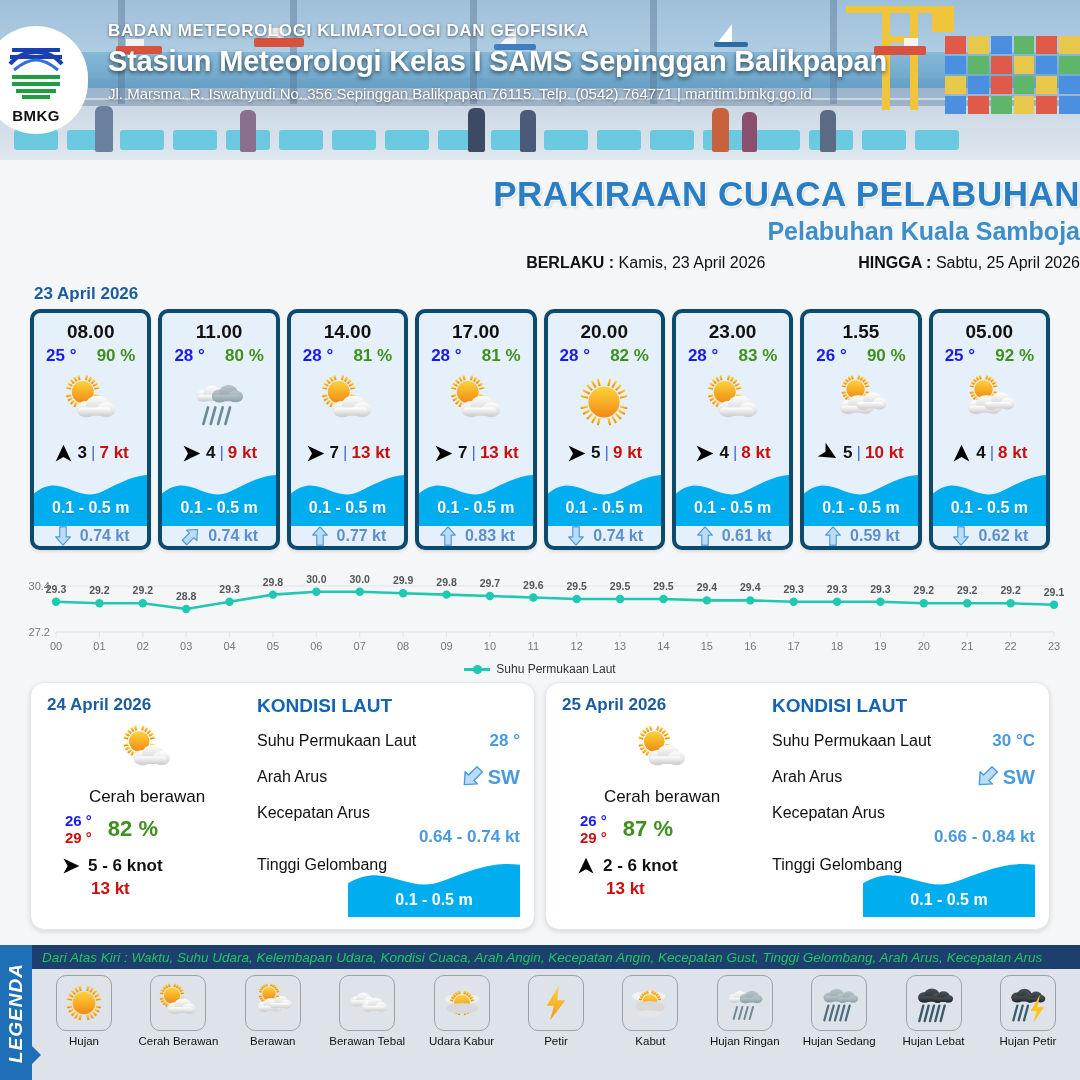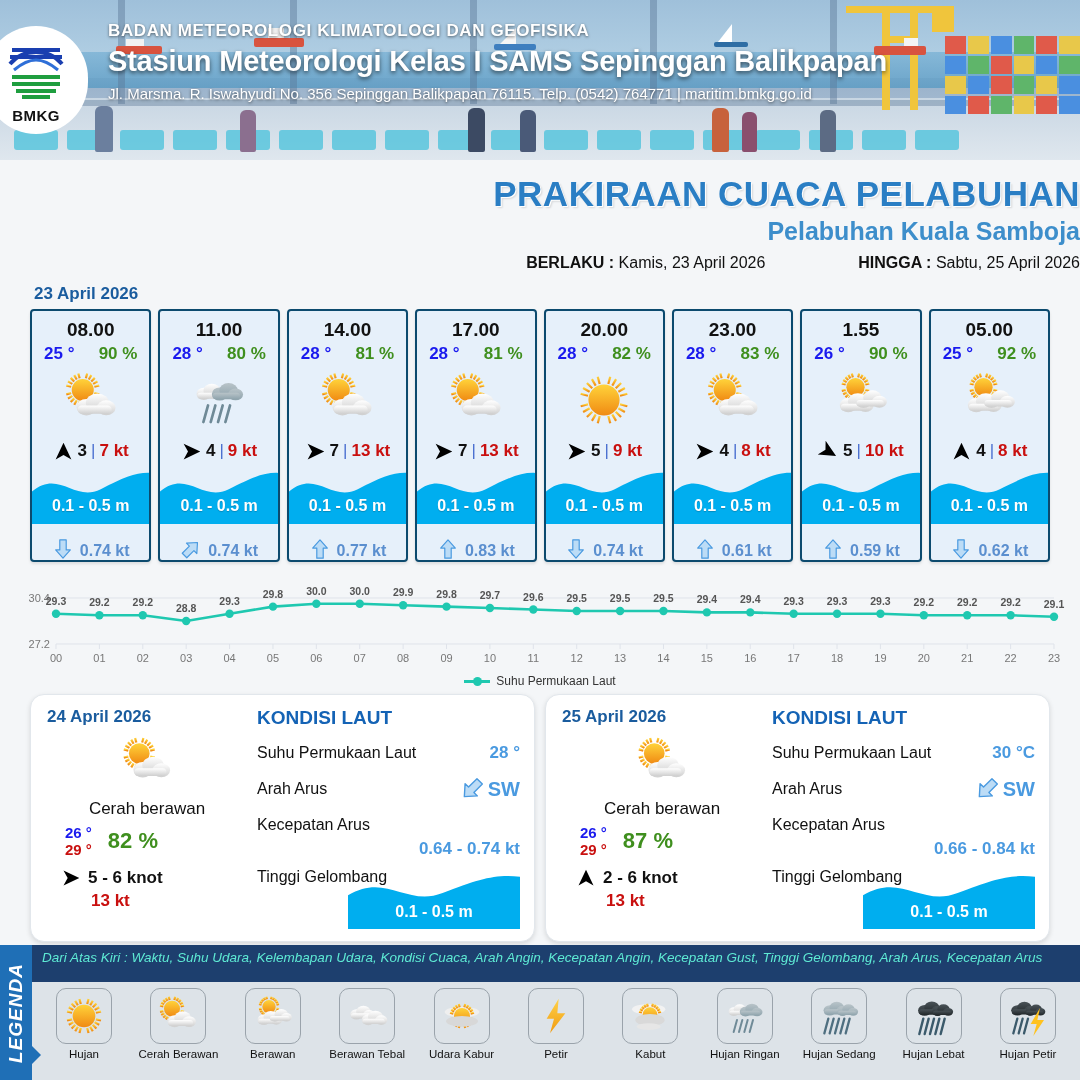--- a/index.html
+++ b/index.html
@@ -75,21 +75,21 @@
   
   .date-label {
     margin:12px 0 5px 34px; font-size:17px; font-weight:bold; color:#1a5c9e;
   }
 
   
   .hours {
     display:flex; gap:7px; padding:0 30px; align-items:stretch;
   }
   .hcard {
-    width:125px; background:#e6f0fa; border:2px solid #0c4a6e; border-radius:4px;
+    width:125px; background:#e6f0fa; border:4px solid #0c4a6e; border-radius:10px;
     overflow:hidden; position:relative; box-shadow:0 2px 3px rgba(0,0,0,.10);
     display:flex; flex-direction:column;
   }
   .hc-time { text-align:center; font-size:19px; font-weight:bold; color:#111; padding-top:8px; }
   .hc-th { display:flex; justify-content:space-between; padding:3px 12px 0 12px; }
   .hc-temp { font-size:17px; font-weight:bold; color:#1a1aee; }
   .hc-hum { font-size:17px; font-weight:bold; color:#3f8f1e; }
   .hc-icon { height:72px; display:flex; align-items:center; justify-content:center; }
   .hc-wind {
     display:flex; align-items:center; justify-content:center; gap:4px;
@@ -98,22 +98,22 @@
   .hc-wind .deg { color:#111; }
   .hc-wind .bar { color:#4a6fd0; font-weight:normal; }
   .hc-wind .gust { color:#c9100f; }
   .hc-wave { position:relative; height:56px; margin-top:2px; }
   .hc-wave svg { position:absolute; left:0; top:0; }
   .hc-wave .wv-txt {
     position:absolute; left:0; right:0; bottom:9px; text-align:center;
     font-size:16px; font-weight:bold; color:#fff; text-shadow:0 1px 1px rgba(0,0,0,.2);
   }
   .hc-cur {
-    display:flex; align-items:flex-end; justify-content:center; gap:6px;
-    height:36px; font-size:16px; font-weight:bold; color:#5b8fcf;
+    display:flex; align-items:center; justify-content:center; gap:6px;
+    height:20px; font-size:16px; font-weight:bold; color:#5b8fcf;
   }
 
   
   .warrow { display:inline-block; }
 
   
   .chart-box { margin:8px 0 0 0; padding:6px 12px 0 12px; position:relative; height:108px; }
   .chart-svg { display:block; }
   .chart-legend {
     text-align:center; font-size:12px; color:#333; margin-top:-4px;
@@ -166,22 +166,22 @@
     white-space:nowrap; color:#fff; font-weight:bold; font-style:italic;
     font-size:19px; letter-spacing:1px;
   }
   .legenda-tab::after{
     content:""; position:absolute; right:-9px; bottom:16px;
     border-top:9px solid transparent; border-bottom:9px solid transparent;
     border-left:9px solid #1f6fb6;
   }
   .legend-body { flex:1; display:flex; flex-direction:column; }
   .legend-note {
-    background:#1d3f6e; color:#5eead4; font-size:13.5px; font-style:italic;
-    padding:5px 8px 5px 10px; height:37px; white-space:nowrap; overflow:hidden;
+    background:#1d3f6e; color:#22c55e; font-size:13.5px; font-style:italic;
+    padding:5px 8px 5px 10px; height:24px; white-space:nowrap; overflow:hidden;
   }
   .legend-items { flex:1; display:flex; justify-content:space-between; padding:6px 8px 4px 8px; }
   .litem { width:88px; display:flex; flex-direction:column; align-items:center; }
   .litem .box {
     width:56px; height:56px; border:1px solid #9aa3ab; border-radius:10px;
     display:flex; align-items:center; justify-content:center; background:#dde3e8;
   }
   .litem .cap { font-size:11.5px; color:#111; margin-top:4px; text-align:center; white-space:nowrap; }
 </style>
 </head>

